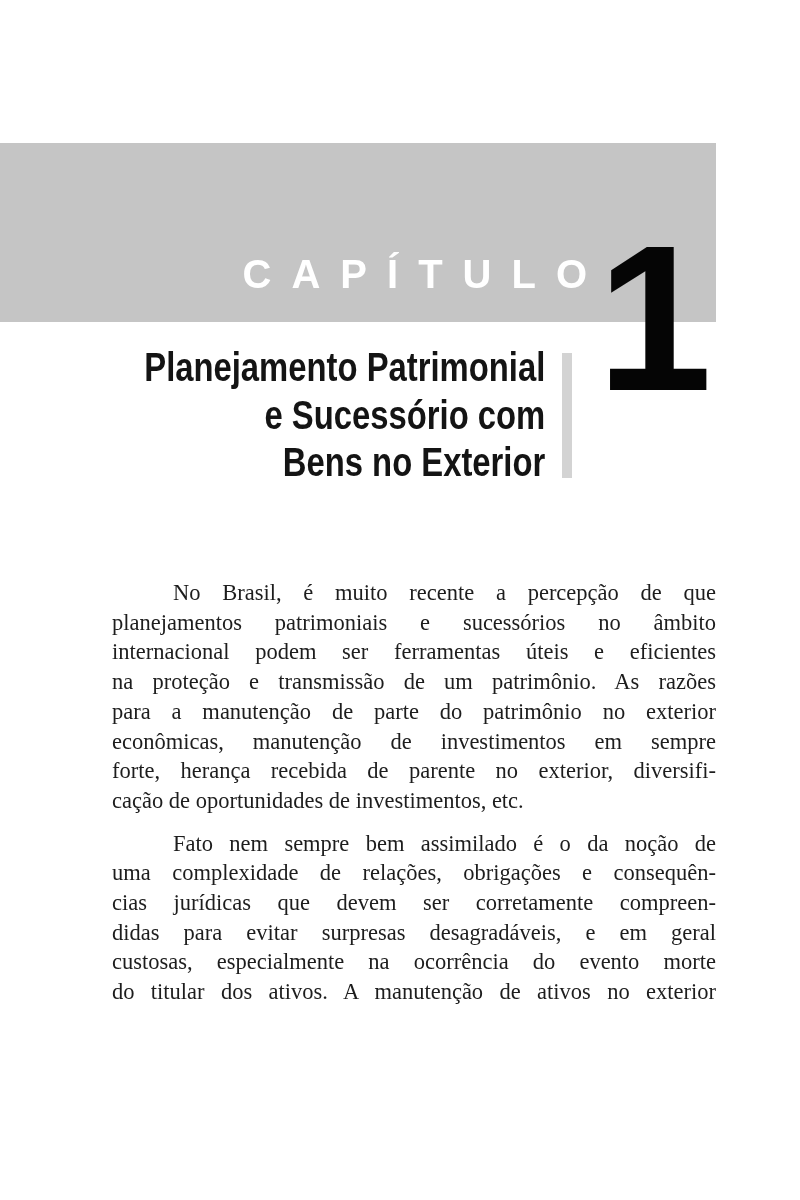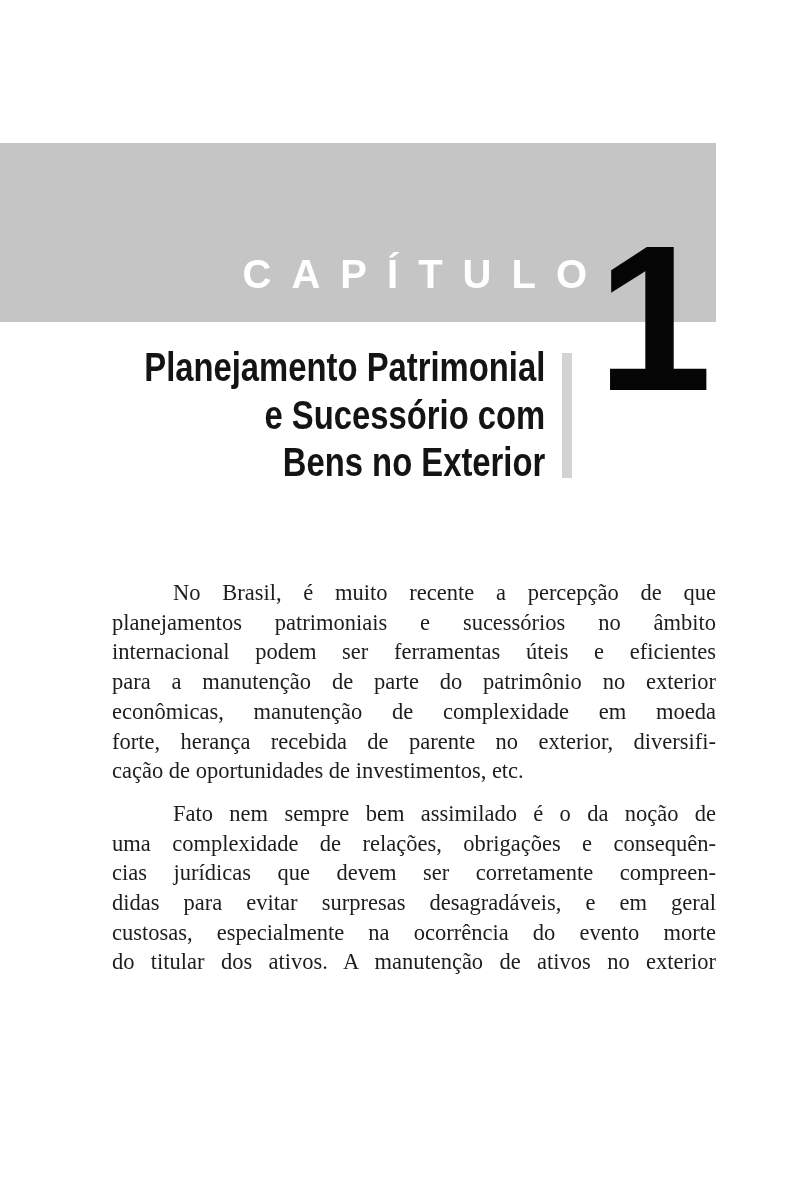--- a/index.html
+++ b/index.html
@@ -112,22 +112,23 @@
       <div class="title-line">Bens no Exterior</div>
     </div>
 
   <div class="accent-bar" style="background: rgb(211, 211, 211);"></div>
 
   <div class="body-text" style="color: rgb(29, 29, 29);">
       <div class="paragraph">
         <div class="line indent">No Brasil, é muito recente a percepção de que</div>
         <div class="line">planejamentos patrimoniais e sucessórios no âmbito</div>
         <div class="line">internacional podem ser ferramentas úteis e eficientes</div>
+        <div class="line">na proteção e transmissão de um patrimônio. As razões</div>
         <div class="line">para a manutenção de parte do patrimônio no exterior</div>
-        <div class="line">econômicas, manutenção de complexidade em moeda</div>
+        <div class="line">econômicas, manutenção de investimentos em sempre</div>
         <div class="line">forte, herança recebida de parente no exterior, diversifi-</div>
         <div class="line last">cação de oportunidades de investimentos, etc.</div>
       </div>
       <div class="paragraph">
         <div class="line indent">Fato nem sempre bem assimilado é o da noção de</div>
         <div class="line">uma complexidade de relações, obrigações e consequên-</div>
         <div class="line">cias jurídicas que devem ser corretamente compreen-</div>
         <div class="line">didas para evitar surpresas desagradáveis, e em geral</div>
         <div class="line">custosas, especialmente na ocorrência do evento morte</div>
         <div class="line">do titular dos ativos. A manutenção de ativos no exterior</div>

